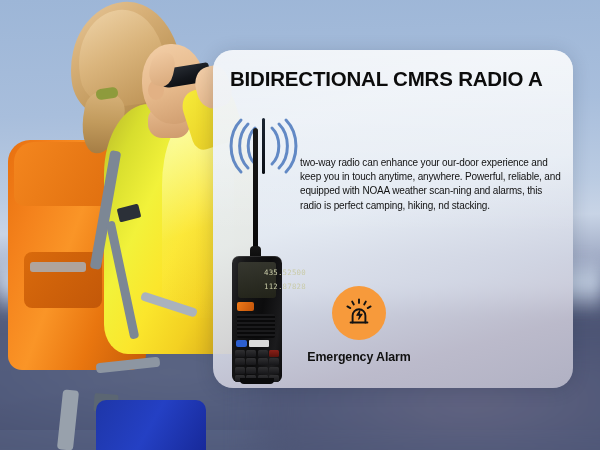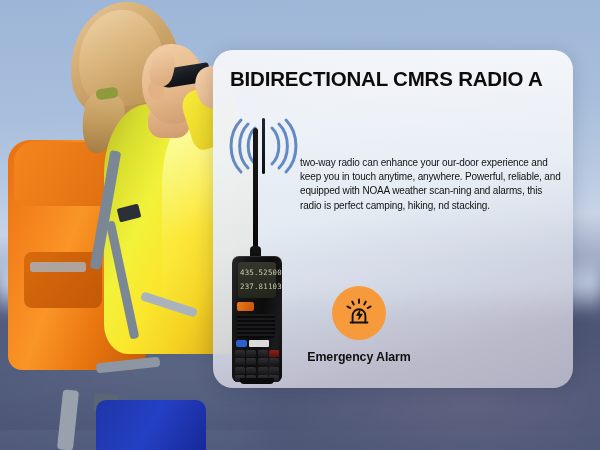--- a/index.html
+++ b/index.html
@@ -207,21 +207,21 @@
     box-shadow:inset 0 1px 0 rgba(255,255,255,.12);
   }
   .lcd{
     position:absolute;left:10px;top:134px;width:38px;height:36px;
     background:linear-gradient(170deg,#36372F,#222319);
     border-radius:3px;padding:3px 2px;box-sizing:border-box;
   }
   .lcd-row{
     font-family:"DejaVu Sans Mono", monospace;
     font-size:6.2px;color:#C9CBA8;text-align:left;
-    letter-spacing:.2px;line-height:1.1;
+    letter-spacing:.2px;line-height:1.1;margin-left:24px;
   }
   .lcd-row.big{font-size:7.4px;margin-top:4px;}
   .lcd-row.big2{font-size:7.4px;margin-top:6px;}
   .ptt{
     position:absolute;left:9px;top:174px;width:17px;height:9px;
     background:linear-gradient(120deg,#F07A18,#C2540A);border-radius:2px;
   }
   .spk{
     position:absolute;left:9px;top:186px;width:38px;height:24px;
     background:repeating-linear-gradient(180deg,#1A1A1C 0px,#1A1A1C 2px,#09090A 2px,#09090A 4px);
@@ -332,21 +332,21 @@
     </div>
   </div>
 
   <div class="radio">
     <div class="ant"></div>
     <div class="ant-base"></div>
     <div class="body-r"></div>
 
     <div class="lcd">
       <div class="lcd-row big">435.52500</div>
-      <div class="lcd-row big2">237.81103</div>
+      <div class="lcd-row big2">112.87828</div>
     </div>
 
     <div class="ptt"></div>
     <div class="spk"></div>
     <div class="badge-b"></div>
     <div class="brand"></div>
 
     <div class="keypad">
       <div class="key"></div>
       <div class="key"></div>

